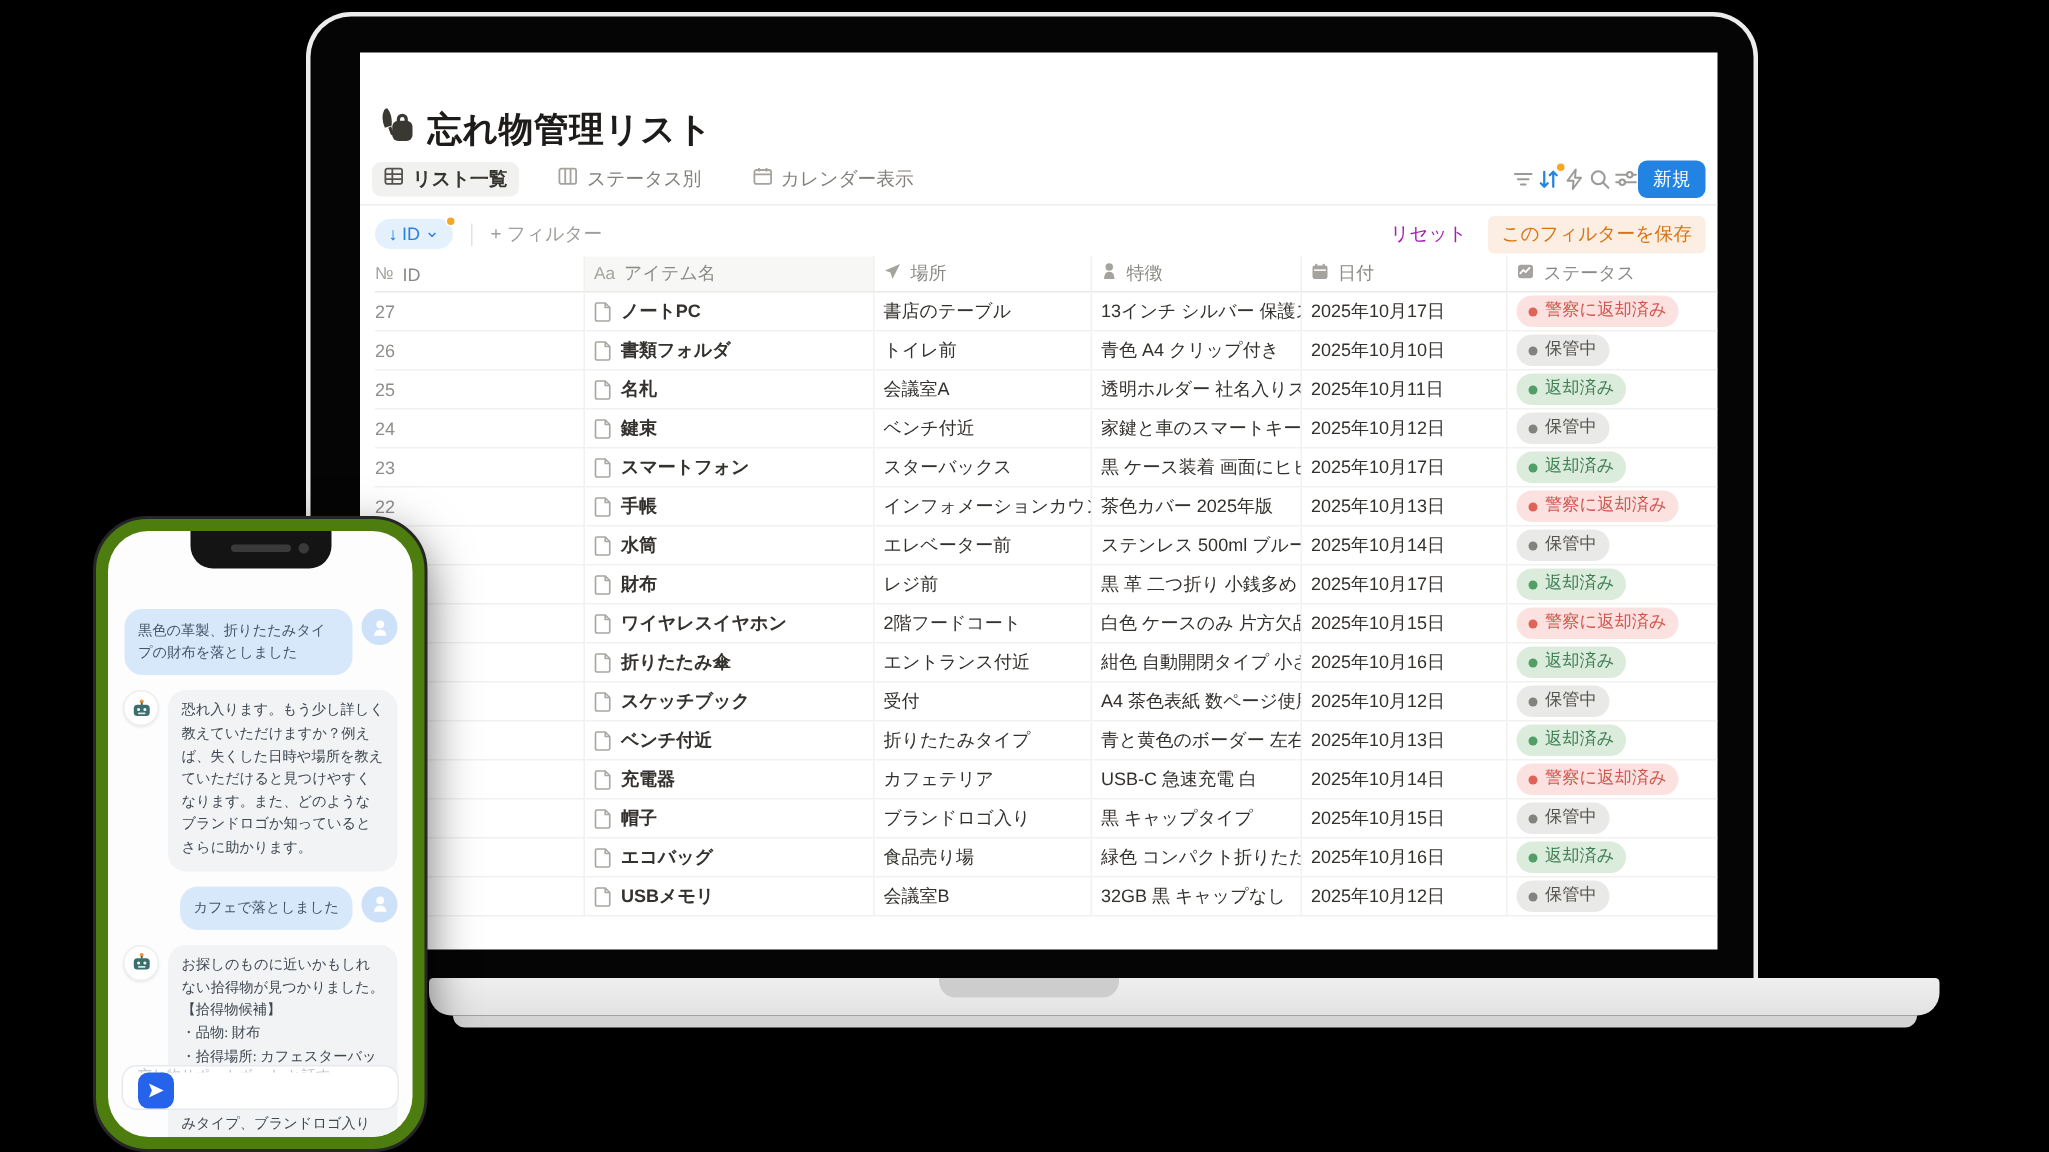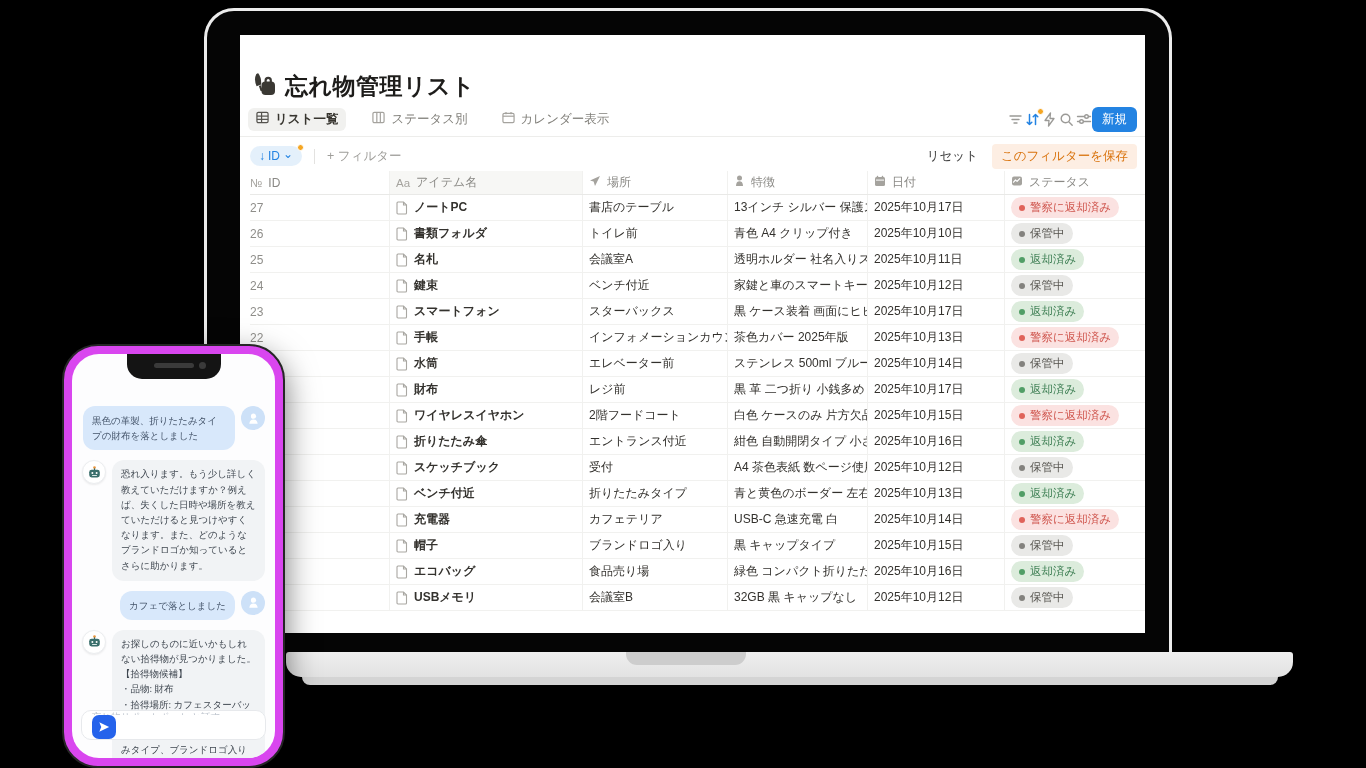--- a/index.html
+++ b/index.html
@@ -7,41 +7,41 @@
   .stage{position:relative;width:1366px;height:768px;background:#000;overflow:hidden;border-radius:28px;}
 
   
   .laptop-screen{position:absolute;left:204px;top:8px;width:968px;height:646px;
     background:#050505;border:3px solid #ececec;border-bottom:none;border-radius:30px 30px 0 0;}
   .screen-content{position:absolute;left:33px;top:24px;width:905px;height:598px;background:#fff;overflow:hidden;}
   .laptop-base{position:absolute;left:286px;top:652px;width:1007px;height:25px;
     background:linear-gradient(#efefef,#e2e2e2);border-radius:3px 3px 15px 15px;}
   .base-notch{position:absolute;left:340px;top:0;width:120px;height:13px;background:#cdcdcd;border-radius:0 0 11px 11px;}
   .base-lip{position:absolute;left:302px;top:677px;width:976px;height:8px;background:#d4d4d4;border-radius:0 0 12px 12px;}
-  .title-row{position:absolute;left:10px;top:36px;display:flex;align-items:center;gap:8px;}
+  .title-row{position:absolute;left:10px;top:36px;display:flex;align-items:flex-start;gap:8px;}
   .page-title{font-size:23px;font-weight:bold;color:#1d1c1a;letter-spacing:.5px;}
   .views-row{position:absolute;left:8px;top:72px;display:flex;align-items:center;gap:18px;height:24px;}
   .view-tab{display:flex;align-items:center;gap:6px;font-size:12.5px;color:#82807b;padding:3px 8px;border-radius:6px;cursor:pointer;white-space:nowrap;}
   .view-tab.active{background:#f1f1ef;color:#37352f;font-weight:bold;}
   .view-tab svg{flex:0 0 auto;}
   .top-actions{position:absolute;right:8px;top:71px;display:flex;align-items:center;height:26px;}
   .icon-btn{position:relative;width:17px;height:17px;display:flex;align-items:center;justify-content:center;color:#9b9a97;cursor:pointer;}
   .icon-btn.sort-active{color:var(--accent,#2383e2);}
   .dot-badge{position:absolute;right:-3px;top:-3px;width:7px;height:7px;border-radius:50%;background:var(--orange-dot,#f5a623);border:1px solid #fff;}
   .new-btn{background:var(--accent,#2383e2);color:#fff;font-size:12.5px;padding:4px 10px;border-radius:6px;cursor:pointer;white-space:nowrap;}
   .header-divider{position:absolute;left:0;top:101px;width:100%;height:1px;background:#ededeb;}
 
   
   .filter-row{position:absolute;left:10px;top:108px;right:8px;height:26px;display:flex;align-items:center;}
   .sort-chip{position:relative;display:flex;align-items:center;gap:3px;background:rgba(35,131,226,.12);color:var(--accent,#2383e2);
     font-size:12px;padding:3px 9px;border-radius:20px;cursor:pointer;white-space:nowrap;}
   .chip-sep{width:1px;height:15px;background:#e3e2e0;margin:0 12px;}
   .add-filter{color:#9f9e9a;font-size:12.5px;cursor:pointer;white-space:nowrap;}
   .filter-right{margin-left:auto;display:flex;align-items:center;gap:14px;}
-  .reset-label{color:#404040;font-size:12.5px;cursor:pointer;white-space:nowrap;}
+  .reset-label{color:#a21caf;font-size:12.5px;cursor:pointer;white-space:nowrap;}
   .save-filter{background:var(--save-bg,#fdeee3);color:var(--save-fg,#d9730d);font-size:12.5px;padding:4px 9px;border-radius:4px;cursor:pointer;white-space:nowrap;}
 
   
   .table-wrap{position:absolute;left:10px;top:136px;width:895px;}
   .t-row{display:flex;height:26px;align-items:stretch;border-bottom:1px solid #f1f1ef;}
   .t-head{height:24px;border-bottom:1px solid #e9e9e7;}
   .t-cell{display:flex;align-items:center;gap:6px;padding:0 8px 0 6px;overflow:hidden;white-space:nowrap;border-right:1px solid #f1f1ef;font-size:12px;color:#33312d;}
   .t-cell:first-child{padding-left:0;}
   .t-cell:last-child{border-right:none;}
   .c0{width:140px;flex:0 0 140px;}
@@ -52,21 +52,21 @@
   .c5{width:130px;flex:0 0 130px;}
   .t-head .t-cell{color:#8a8985;font-size:12px;gap:6px;}
   .t-head .c1{background:#f7f7f5;}
   .head-glyph{font-size:11.5px;color:#a5a39e;}
   .cell-id{color:#8f8e8a;}
   .item-cell{font-weight:bold;color:#34322e;}
   .badge{display:inline-flex;align-items:center;gap:5px;font-size:11.5px;padding:2px 8px;border-radius:20px;line-height:1.4;white-space:nowrap;}
   .badge .dot{width:6px;height:6px;border-radius:50%;}
 
   
-  .phone{position:absolute;left:62px;top:344px;width:223px;height:424px;background:#d946ef;border-radius:36px;
+  .phone{position:absolute;left:62px;top:344px;width:223px;height:424px;background:#4d7c0f;border-radius:36px;
     border:2px solid #262626;box-shadow:0 12px 32px rgba(0,0,0,.55);z-index:10;}
   .phone-screen{position:absolute;left:8px;top:8px;right:8px;bottom:8px;background:#fdfdfe;border-radius:27px;overflow:hidden;}
   .notch{position:absolute;left:50%;transform:translateX(-50%);top:0;width:94px;height:25px;background:#141414;border-radius:0 0 15px 15px;}
   .notch .speaker{position:absolute;left:50%;transform:translateX(-50%);top:9px;width:40px;height:5px;background:#3a3a3a;border-radius:3px;}
   .notch .camera{position:absolute;right:15px;top:8px;width:7px;height:7px;background:#3a3a3a;border-radius:50%;}
   .chat{position:absolute;left:10px;right:10px;top:52px;bottom:52px;display:flex;flex-direction:column;gap:10px;}
   .msg{display:flex;gap:6px;align-items:flex-start;}
   .msg.user{justify-content:flex-end;}
   .bubble{font-size:9.5px;line-height:1.6;padding:7px 9px;border-radius:12px;max-width:152px;white-space:pre-line;}
   .msg.user .bubble{background:var(--user-bubble,#d8e8fb);color:#44546a;}

